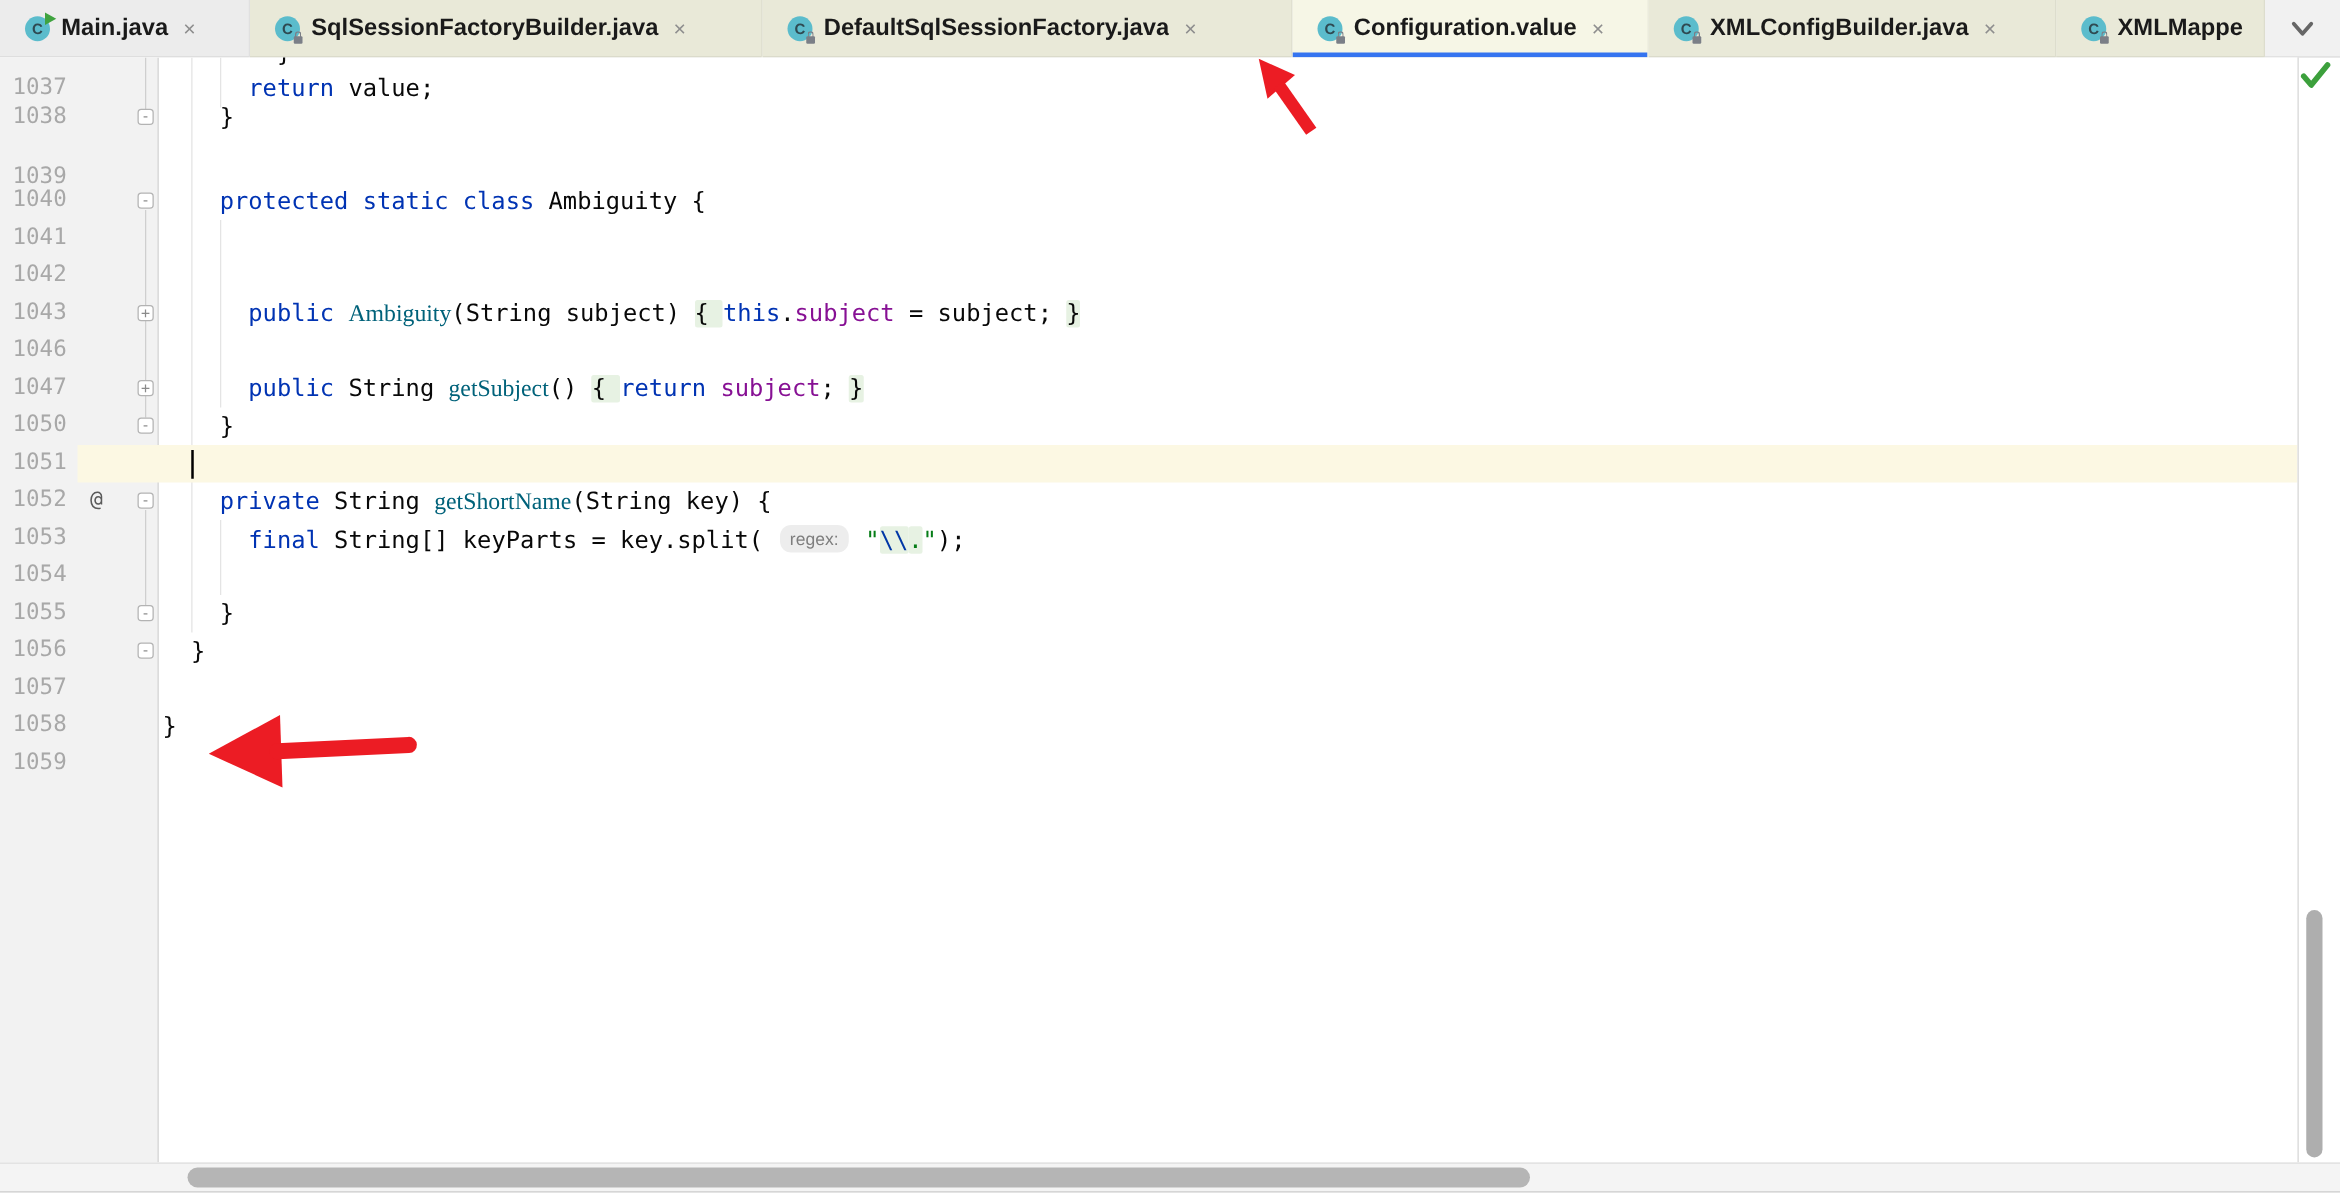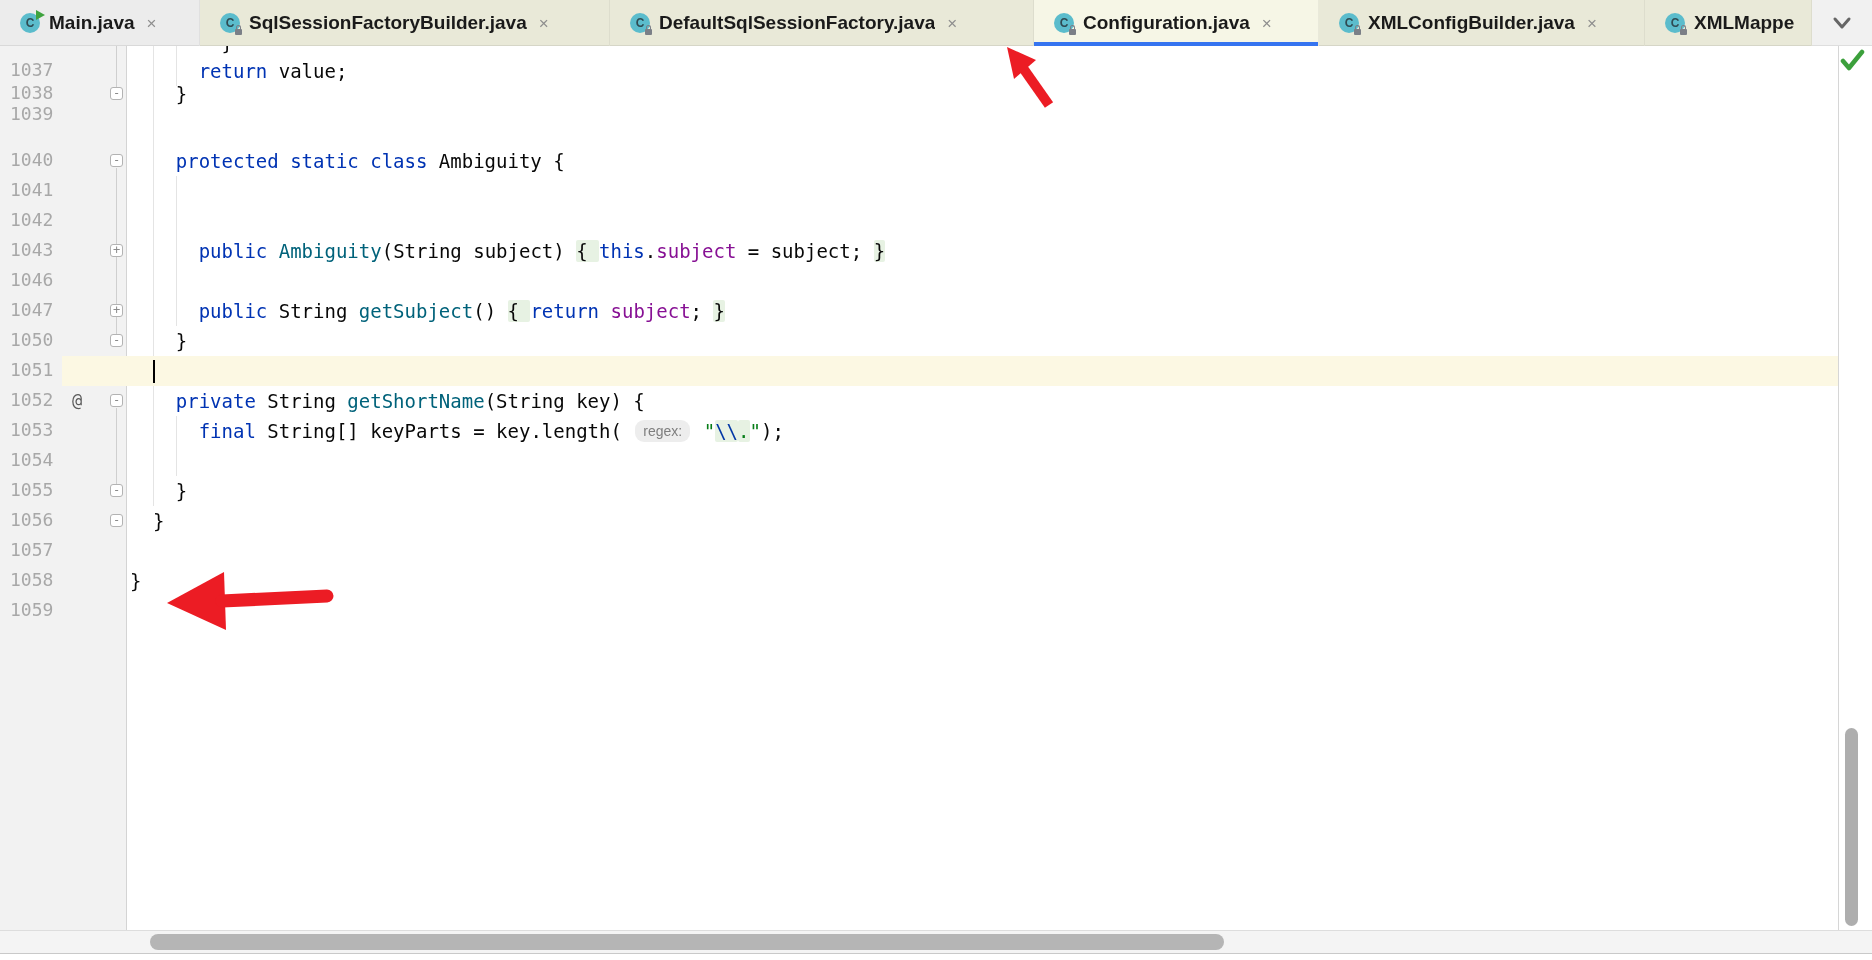--- a/index.html
+++ b/index.html
@@ -41,21 +41,21 @@
 
   .row{position:absolute;left:0;width:100%;height:30px;}
   .curline{position:absolute;left:62px;right:0;top:0;bottom:0;background:var(--caret-line);}
   .lnum{position:absolute;left:10px;top:3px;font:18px "DejaVu Sans Mono",monospace;color:var(--line-number);}
   .atmark{position:absolute;left:72px;top:4px;font:17px "DejaVu Sans Mono",monospace;color:var(--at-mark);}
   .fold{position:absolute;left:110px;top:8px;width:13px;height:13px;border:1px solid var(--fold-icon-border);
        border-radius:3px;background:#fff;color:var(--fold-icon-fg);
        font:12px/11px "DejaVu Sans Mono",monospace;text-align:center;box-sizing:border-box;}
   .codeln{position:absolute;left:130px;top:0;height:30px;
        font:19px/30px "DejaVu Sans Mono",monospace;white-space:pre;color:var(--plain);}
-  .s-kw{color:var(--keyword);} .s-method{color:var(--method);} .s-field{color:var(--field);}
+  .s-kw{color:var(--keyword);} .s-method{color:var(--method);font-family:Liberation Serif, serif;} .s-field{color:var(--field);}
   .s-num{color:var(--number);} .s-str{color:var(--string);} .s-esc{color:var(--escape);}
   .s-plain{color:var(--plain);}
   .fbg{background:var(--fold-bg);border-radius:2px;}
   .s-inlay{font-family:"Liberation Sans",sans-serif;font-size:14px;color:var(--inlay-fg);
        background:var(--inlay-bg);border-radius:9px;padding:3px 8px;margin:0 2px;vertical-align:2px;}
   .caret{position:absolute;width:2px;top:4px;height:23px;background:var(--caret);}
 
   
   #rightsep{position:absolute;left:1838px;top:46px;width:1px;height:884px;background:var(--separator);}
   #check{position:absolute;left:1840px;top:48px;}
@@ -97,21 +97,21 @@
           <span class="lock"></span>
         </span>
         <span class="tlabel">DefaultSqlSessionFactory.java</span>
         <span class="tclose">×</span>
       </div>
       <div class="tab active" style="width: 285px; background: rgb(246, 246, 230);">
         <span class="cicon">
           <span class="cletter">C</span>
           <span class="lock"></span>
         </span>
-        <span class="tlabel">Configuration.java</span>
+        <span class="tlabel">Configuration.value</span>
         <span class="tclose">×</span>
       </div>
       <div class="tab" style="width: 326px; background: rgb(233, 233, 216);">
         <span class="cicon">
           <span class="cletter">C</span>
           <span class="lock"></span>
         </span>
         <span class="tlabel">XMLConfigBuilder.java</span>
         <span class="tclose">×</span>
       </div>
@@ -144,21 +144,21 @@
         </div>
         <div class="row" style="top: 10px; padding-left: 24px;">
           <span class="lnum">1037</span>
           <span class="codeln"><span class="s-kw">      return</span><span class="s-plain"> value;</span></span>
         </div>
         <div class="row" style="top: 33px;">
           <span class="lnum">1038</span>
           <span class="fold">-</span>
           <span class="codeln"><span class="s-plain">    }</span></span>
         </div>
-        <div class="row" style="top: 54px;">
+        <div class="row" style="top: 81px;">
           <span class="lnum">1039</span>
         </div>
         <div class="row" style="top: 100px;">
           <span class="lnum">1040</span>
           <span class="fold">-</span>
           <span class="codeln"><span class="s-kw">    protected static class</span><span class="s-plain"> Ambiguity {</span></span>
         </div>
         <div class="row" style="top: 130px;">
           <span class="lnum">1041</span>
         </div>
@@ -189,21 +189,21 @@
           <div class="caret" style="left: 152.88px;"></div>
         </div>
         <div class="row" style="top: 340px;">
           <span class="lnum">1052</span>
           <span class="atmark">@</span>
           <span class="fold">-</span>
           <span class="codeln"><span class="s-kw">    private</span><span class="s-plain"> String </span><span class="s-method">getShortName</span><span class="s-plain">(String key) {</span></span>
         </div>
         <div class="row" style="top: 370px;">
           <span class="lnum">1053</span>
-          <span class="codeln"><span class="s-kw">      final</span><span class="s-plain"> String[] keyParts = key.length( </span><span class="s-inlay">regex:</span><span class="s-plain"> </span><span class="s-str">"</span><span class="s-esc fbg">\\</span><span class="s-str fbg">.</span><span class="s-str">"</span><span class="s-plain">);</span></span>
+          <span class="codeln"><span class="s-kw">      final</span><span class="s-plain"> String[] keyParts = key.split( </span><span class="s-inlay">regex:</span><span class="s-plain"> </span><span class="s-str">"</span><span class="s-esc fbg">\\</span><span class="s-str fbg">.</span><span class="s-str">"</span><span class="s-plain">);</span></span>
         </div>
         <div class="row" style="top: 400px;">
           <span class="lnum">1054</span>
         </div>
         <div class="row" style="top: 430px;">
           <span class="lnum">1055</span>
           <span class="fold">-</span>
           <span class="codeln"><span class="s-plain">    }</span></span>
         </div>
         <div class="row" style="top: 460px;">

